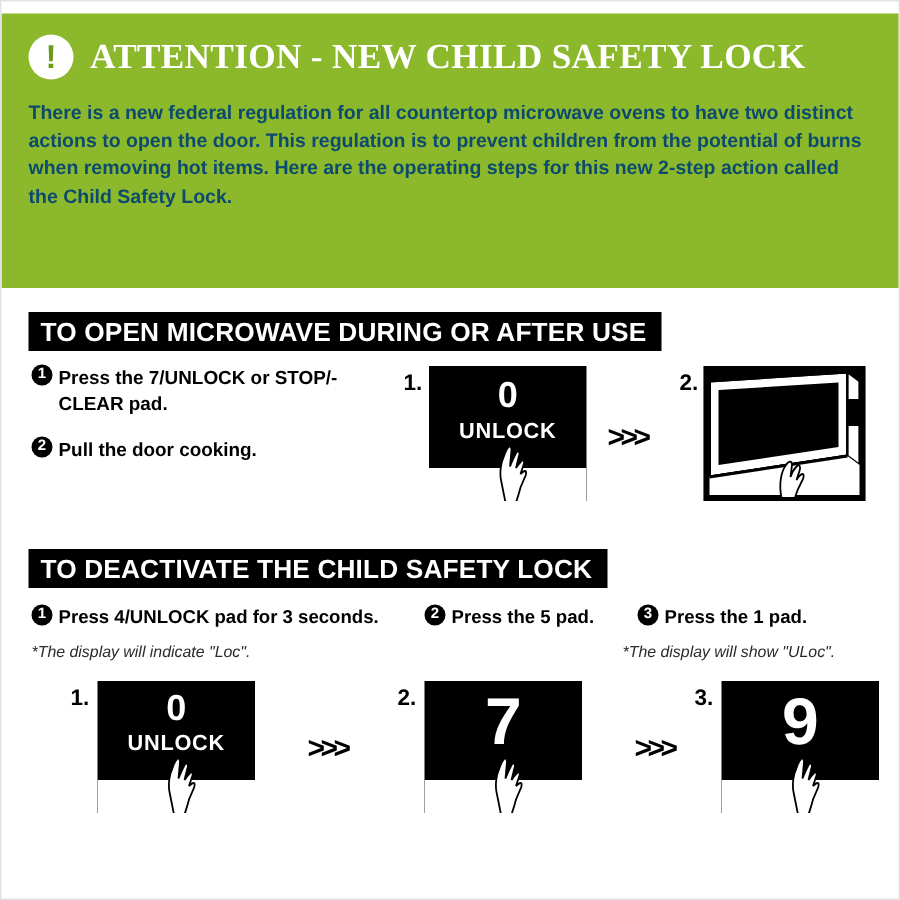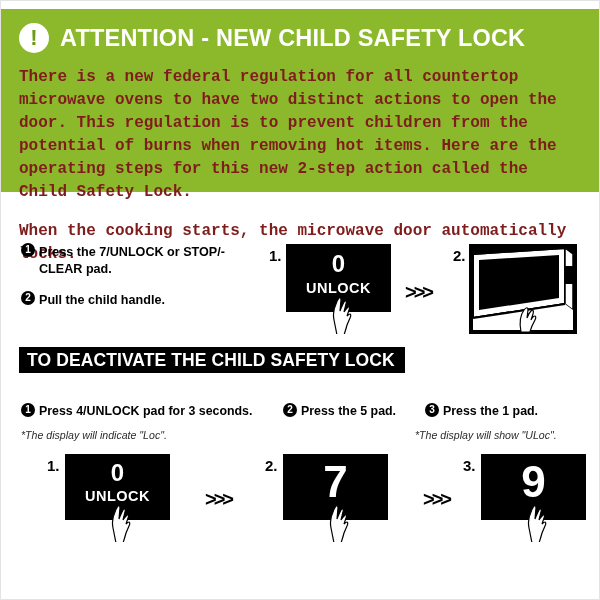--- a/index.html
+++ b/index.html
@@ -48,50 +48,50 @@
     line-height: 30px;
     text-align: center;
     flex: 0 0 auto;
   }
   .banner-title {
     color: #ffffff;
     font-size: 23.5px;
     font-weight: bold;
     letter-spacing: 0.2px;
     white-space: nowrap;
+    font-family: Liberation Serif, serif;
   }
   .banner-p {
-    color: #7f1d1d;
-    font-size: 16px;
+    color: #0c4a6e;
+    font-size: 13px;
     font-weight: bold;
     line-height: 1.44;
     margin-top: 13px;
     max-width: 556px;
-    font-family: Liberation Mono, monospace;
   }
   .banner-p2 {
     margin-top: 16px;
   }
 
   
   .section-bar {
     position: absolute;
     background: #000000;
     color: #ffffff;
     font-size: 17.5px;
     font-weight: bold;
     letter-spacing: 0.1px;
     height: 26px;
     line-height: 26px;
     padding: 0 10px 0 8px;
     white-space: nowrap;
     box-sizing: border-box;
   }
   #bar1 { left: 18px; top: 207px; }
-  #bar2 { left: 18px; top: 346px; }
+  #bar2 { left: 18px; top: 365px; }
 
   
   .num-circle {
     display: inline-block;
     width: 14px;
     height: 14px;
     border-radius: 50%;
     background: #000000;
     color: #ffffff;
     font-size: 10px;
@@ -202,32 +202,32 @@
 <body>
 
 <div id="page">
 
   <div class="banner">
     <div class="banner-head">
       <div class="excl-icon">!</div>
       <div class="banner-title">ATTENTION - NEW CHILD SAFETY LOCK</div>
     </div>
     <div class="banner-p">There is a new federal regulation for all countertop microwave ovens to have two distinct actions to open the door. This regulation is to prevent children from the potential of burns when removing hot items. Here are the operating steps for this new 2-step action called the Child Safety Lock.</div>
-    <div class="banner-p banner-p2">When the cooking starts, the microwave door automatically locks.</div>
-  </div>
-
+  </div>
+
+  <div class="section-bar" id="bar1">TO OPEN MICROWAVE DURING OR AFTER USE</div>
 
   <div id="steps1">
     <div class="step-line">
       <span class="num-circle">1</span>
       <span>Press the 7/UNLOCK or STOP/-CLEAR pad.</span>
     </div>
     <div class="step-line">
       <span class="num-circle">2</span>
-      <span>Pull the child handle.</span>
+      <span>Pull the door cooking.</span>
     </div>
   </div>
 
   <div class="stepnum" style="left:268px; top:246px;">1.</div>
   <div class="panel" style="left:285px; top:243px; width:105px; height:90px;">
     <div class="panel-inner">
       <div class="panel-label" style="top:6px; font-size:24px;">0</div>
       <div class="panel-label" style="top:36px; font-size:14.5px; letter-spacing:0.5px;">UNLOCK</div>
       <div class="panel-bottom"></div>
       <svg class="hand" width="42" height="40" viewBox="0 0 42 40">

